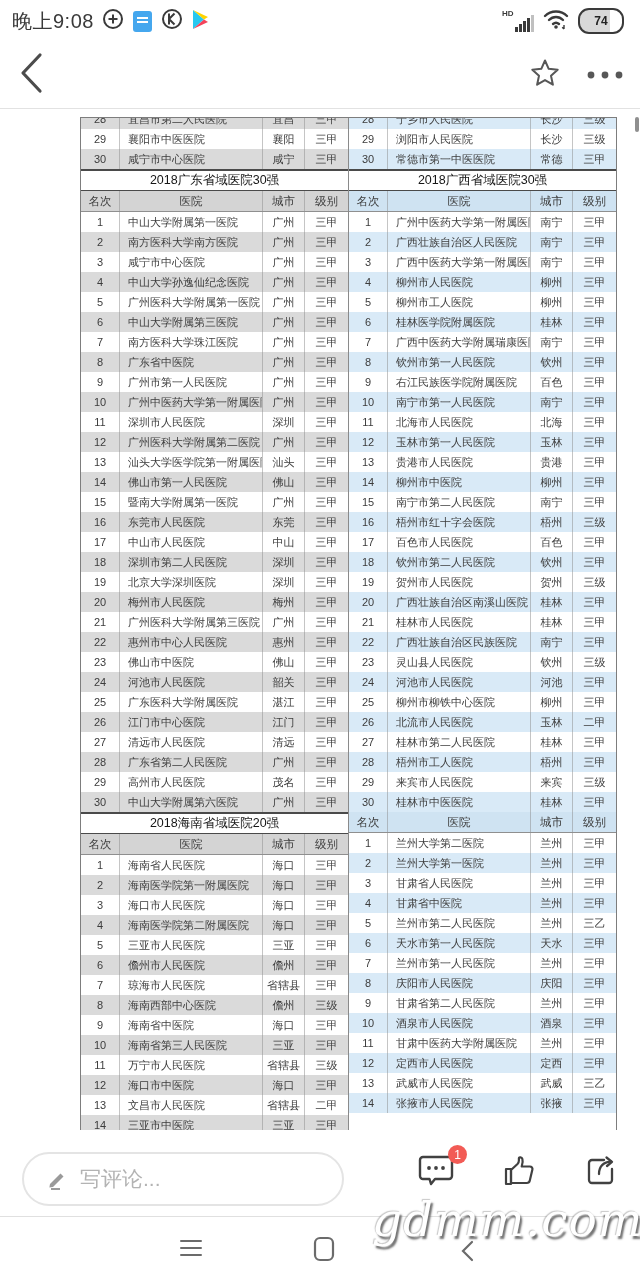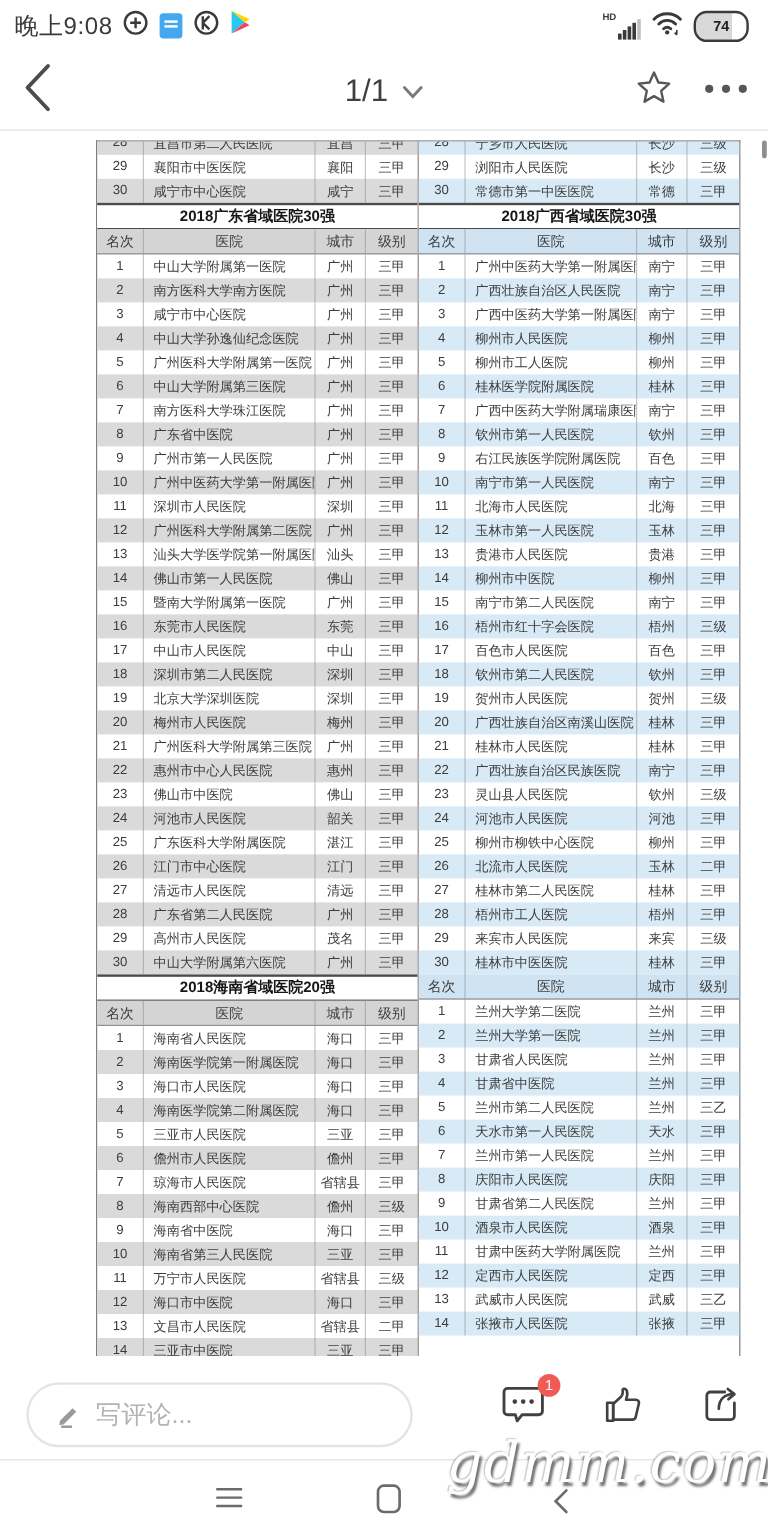--- a/index.html
+++ b/index.html
@@ -34,21 +34,21 @@
   .half{width:268px;}
   .half.rt{width:267px;border-left:1px solid #8a8a8a;}
   .row{display:flex;height:20px;font-size:11px;color:#3c3c3c;}
   .row.partial{height:11px;overflow:hidden;align-items:flex-end;}
   .row.partial .cell{height:20px;}
   .cell{display:flex;align-items:center;justify-content:center;box-sizing:border-box;overflow:hidden;white-space:nowrap;}
   .c-rank{width:38px;}
   .c-hosp{width:143px;justify-content:flex-start;padding-left:8px;border-left:1px solid rgba(140,140,140,.5);}
   .c-city{width:42px;border-left:1px solid rgba(140,140,140,.5);}
   .c-level{width:44px;border-left:1px solid rgba(140,140,140,.5);}
-  .t-title{height:22px;display:flex;align-items:center;justify-content:center;font-size:12.5px;font-weight:bold;color:#161616;
+  .t-title{height:22px;display:flex;align-items:center;justify-content:center;font-size:12.5px;font-weight:normal;color:#161616;
            background:#fff;border-top:2px solid #4a4a4a;border-bottom:1px solid #4a4a4a;box-sizing:border-box;}
   .t-head{height:21px;border-bottom:1px solid #8f8f8f;box-sizing:border-box;font-size:11.5px;}
   .scrollhandle{position:absolute;right:1px;top:117px;width:4px;height:15px;background:#8f8f8f;border-radius:2px;}
   
   .bottombar{position:absolute;top:1130px;left:0;width:640px;height:86px;background:#fff;z-index:5;display:flex;align-items:center;}
   .comment-pill{margin-left:22px;width:322px;height:54px;border:2px solid #e4e4e4;border-radius:29px;display:flex;align-items:center;box-sizing:border-box;background:#fff;margin-top:12px;}
   .comment-pill .ph{font-size:21px;color:#b3b3b3;margin-left:10px;}
   .comment-pill svg{margin-left:22px;}
   .act-icons{display:flex;align-items:center;margin-left:auto;margin-right:22px;gap:48px;}
   .cmt-wrap{position:relative;}
@@ -107,26 +107,20 @@
           <path d="M21 17v4M19.2 19.2l1.8 1.8" stroke="#3a3a3a" stroke-width="1.4"></path>
         </svg>
     </span>
     <span class="battery">
         <span>74</span>
       </span>
   </span>
 </div>
 
 <div class="navbar">
-  <span class="nav-center">
-    <span>1/1</span>
-    <svg width="18" height="12" viewBox="0 0 18 12">
-        <path d="M2 2 L9 9.5 L16 2" fill="none" stroke="#7a7a7a" stroke-width="2.4" stroke-linecap="round"></path>
-      </svg>
-  </span>
   <span class="nav-left">
     <svg width="26" height="42" viewBox="0 0 26 42">
         <path d="M22 3 L5 21 L22 39" fill="none" stroke="#4c4c4c" stroke-width="3.2" stroke-linecap="round" stroke-linejoin="round"></path>
       </svg>
   </span>
   <span class="nav-right">
     <span>
       <svg width="30" height="30" viewBox="0 0 30 30">
           <path d="M15 2.5 L18.7 10.8 L27.7 11.7 L21 17.8 L22.9 26.7 L15 22.1 L7.1 26.7 L9 17.8 L2.3 11.7 L11.3 10.8 Z" fill="none" stroke="#575757" stroke-width="2" stroke-linejoin="round"></path>
         </svg>

